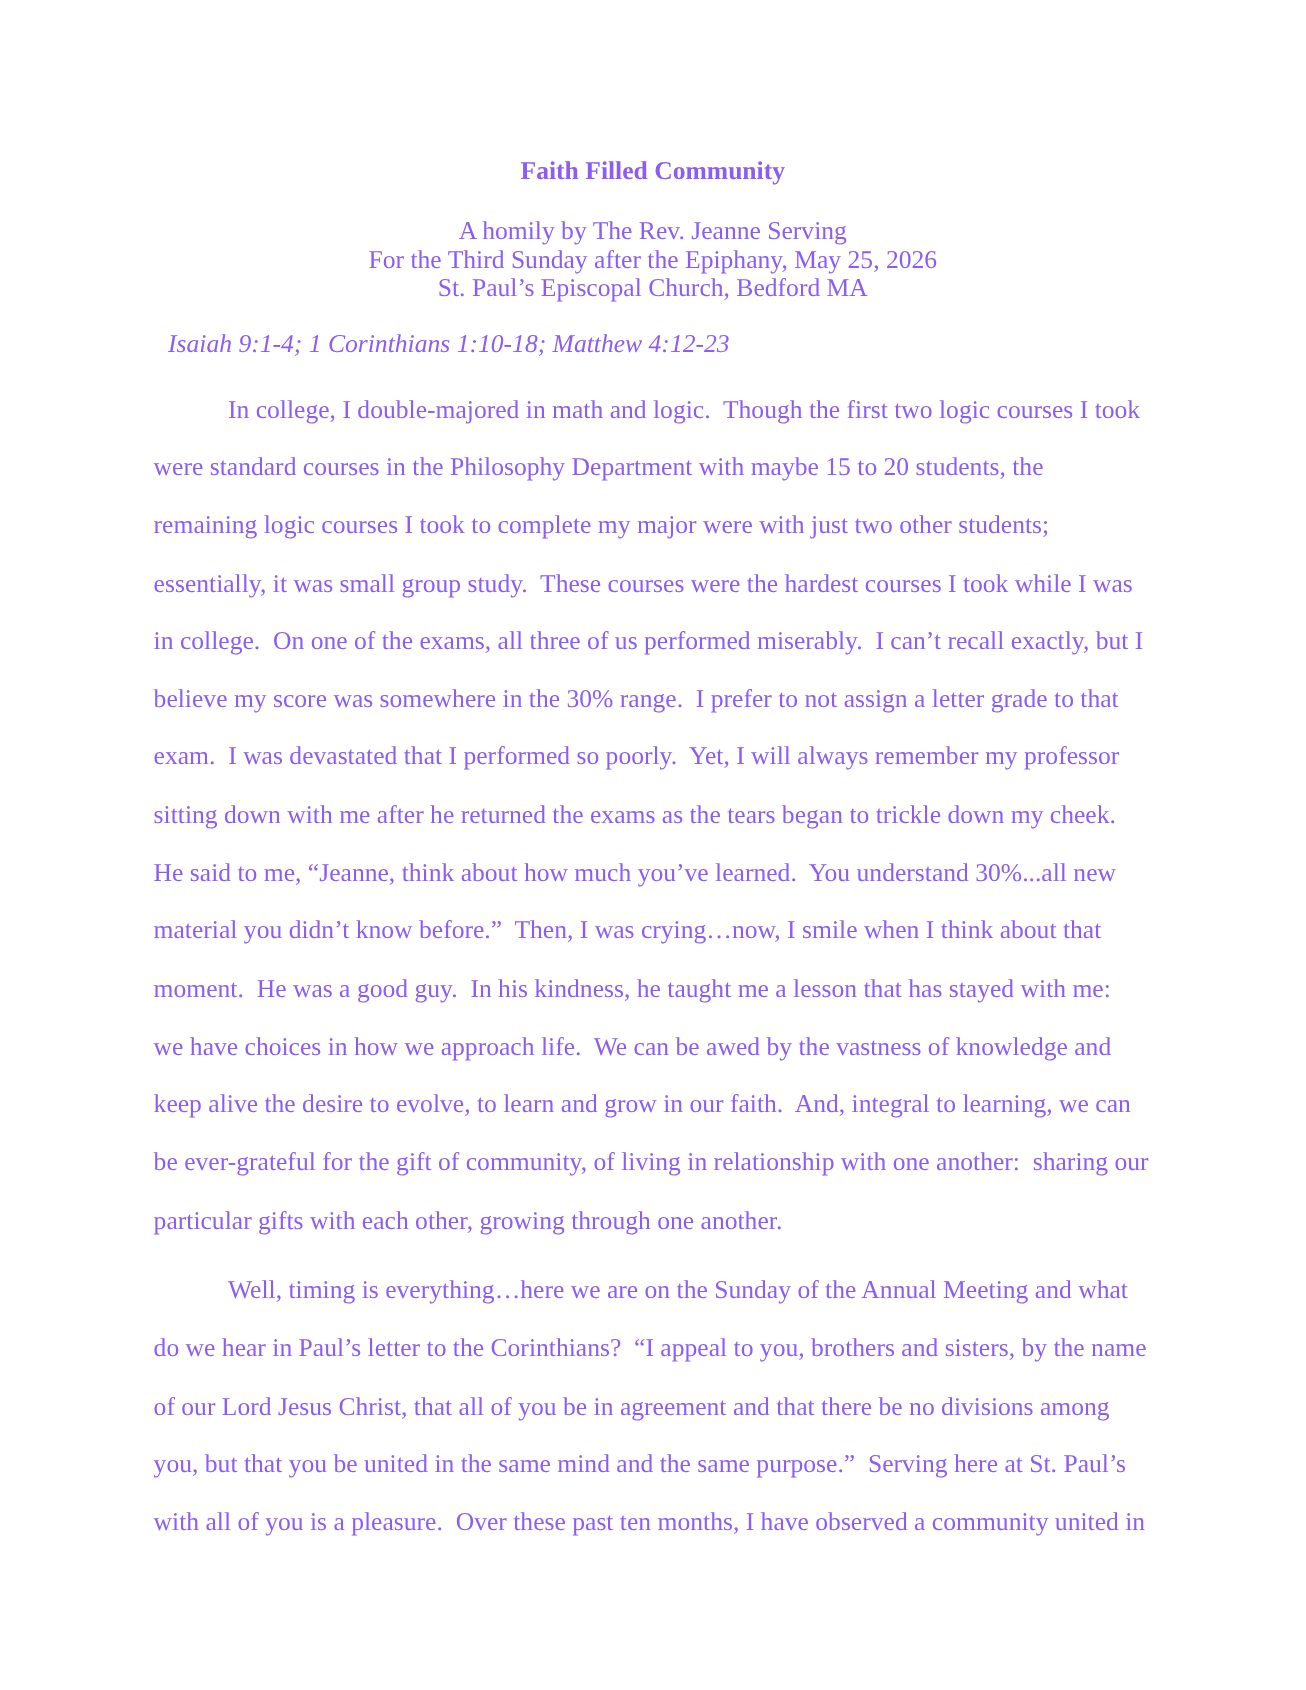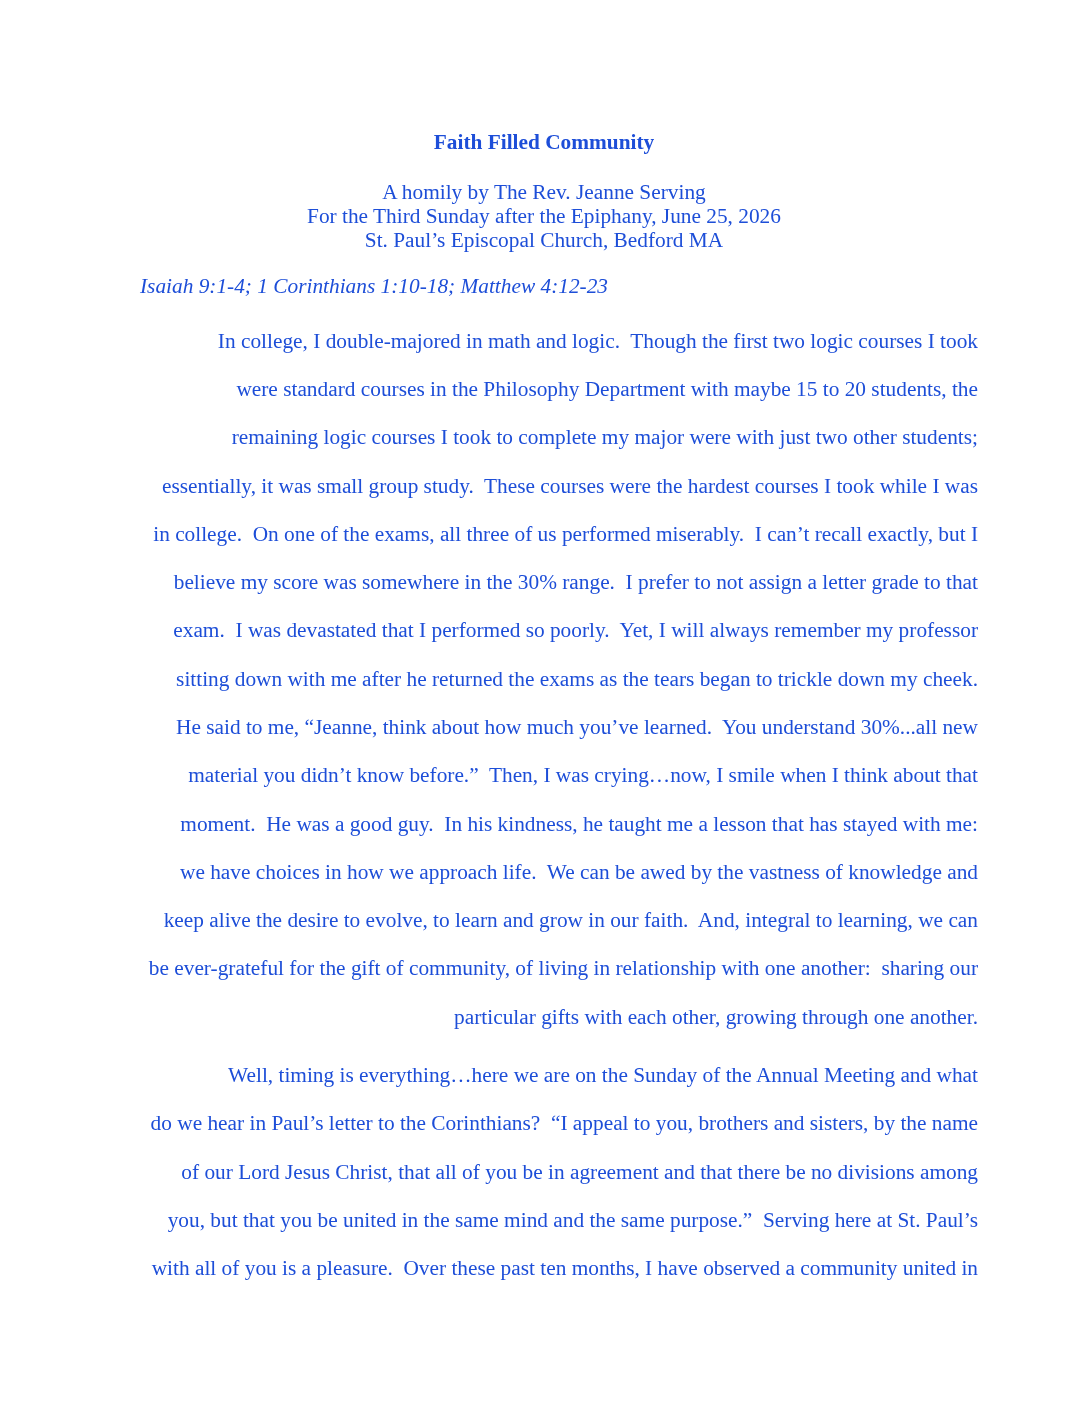--- a/index.html
+++ b/index.html
@@ -7,21 +7,21 @@
     padding: 0;
     background: #ffffff;
   }
   .page {
     position: relative;
     width: 1088px;
     height: 1408px;
     box-sizing: border-box;
     padding: 130px 110px 0 128px;
     background: #ffffff;
-    color: #1d4ed8;
+    color: #8b5cf6;
     font-family: "Liberation Serif", serif;
     font-size: 21.33px;
     overflow: hidden;
   }
   .doc-title {
     margin: 0 0 26px 0;
     width: 832px;
     font-size: 21.33px;
     font-weight: 700;
     line-height: 24px;
@@ -36,36 +36,36 @@
     margin: 21px 0 0 12px;
     font-style: italic;
     line-height: 24px;
   }
   .body-para {
     margin: 19px 0 0 0;
     width: 850px;
     line-height: 48.3px;
     text-indent: 62px;
     white-space: pre-wrap;
-    text-align: right;
+    text-align: left;
   }
   .body-para + .body-para {
     margin-top: 10px;
   }
 </style>
 </head>
 <body>
 
 <div class="page">
 
   <h1 class="doc-title">Faith Filled Community</h1>
 
   <div class="doc-subtitle">
     <div>A homily by The Rev. Jeanne Serving</div>
-    <div>For the Third Sunday after the Epiphany, June 25, 2026</div>
+    <div>For the Third Sunday after the Epiphany, May 25, 2026</div>
     <div>St. Paul’s Episcopal Church, Bedford MA</div>
   </div>
 
   <p class="scripture">Isaiah 9:1-4; 1 Corinthians 1:10-18; Matthew 4:12-23</p>
 
   <p class="body-para">In college, I double-majored in math and logic.  Though the first two logic courses I took
 were standard courses in the Philosophy Department with maybe 15 to 20 students, the
 remaining logic courses I took to complete my major were with just two other students;
 essentially, it was small group study.  These courses were the hardest courses I took while I was
 in college.  On one of the exams, all three of us performed miserably.  I can’t recall exactly, but I

